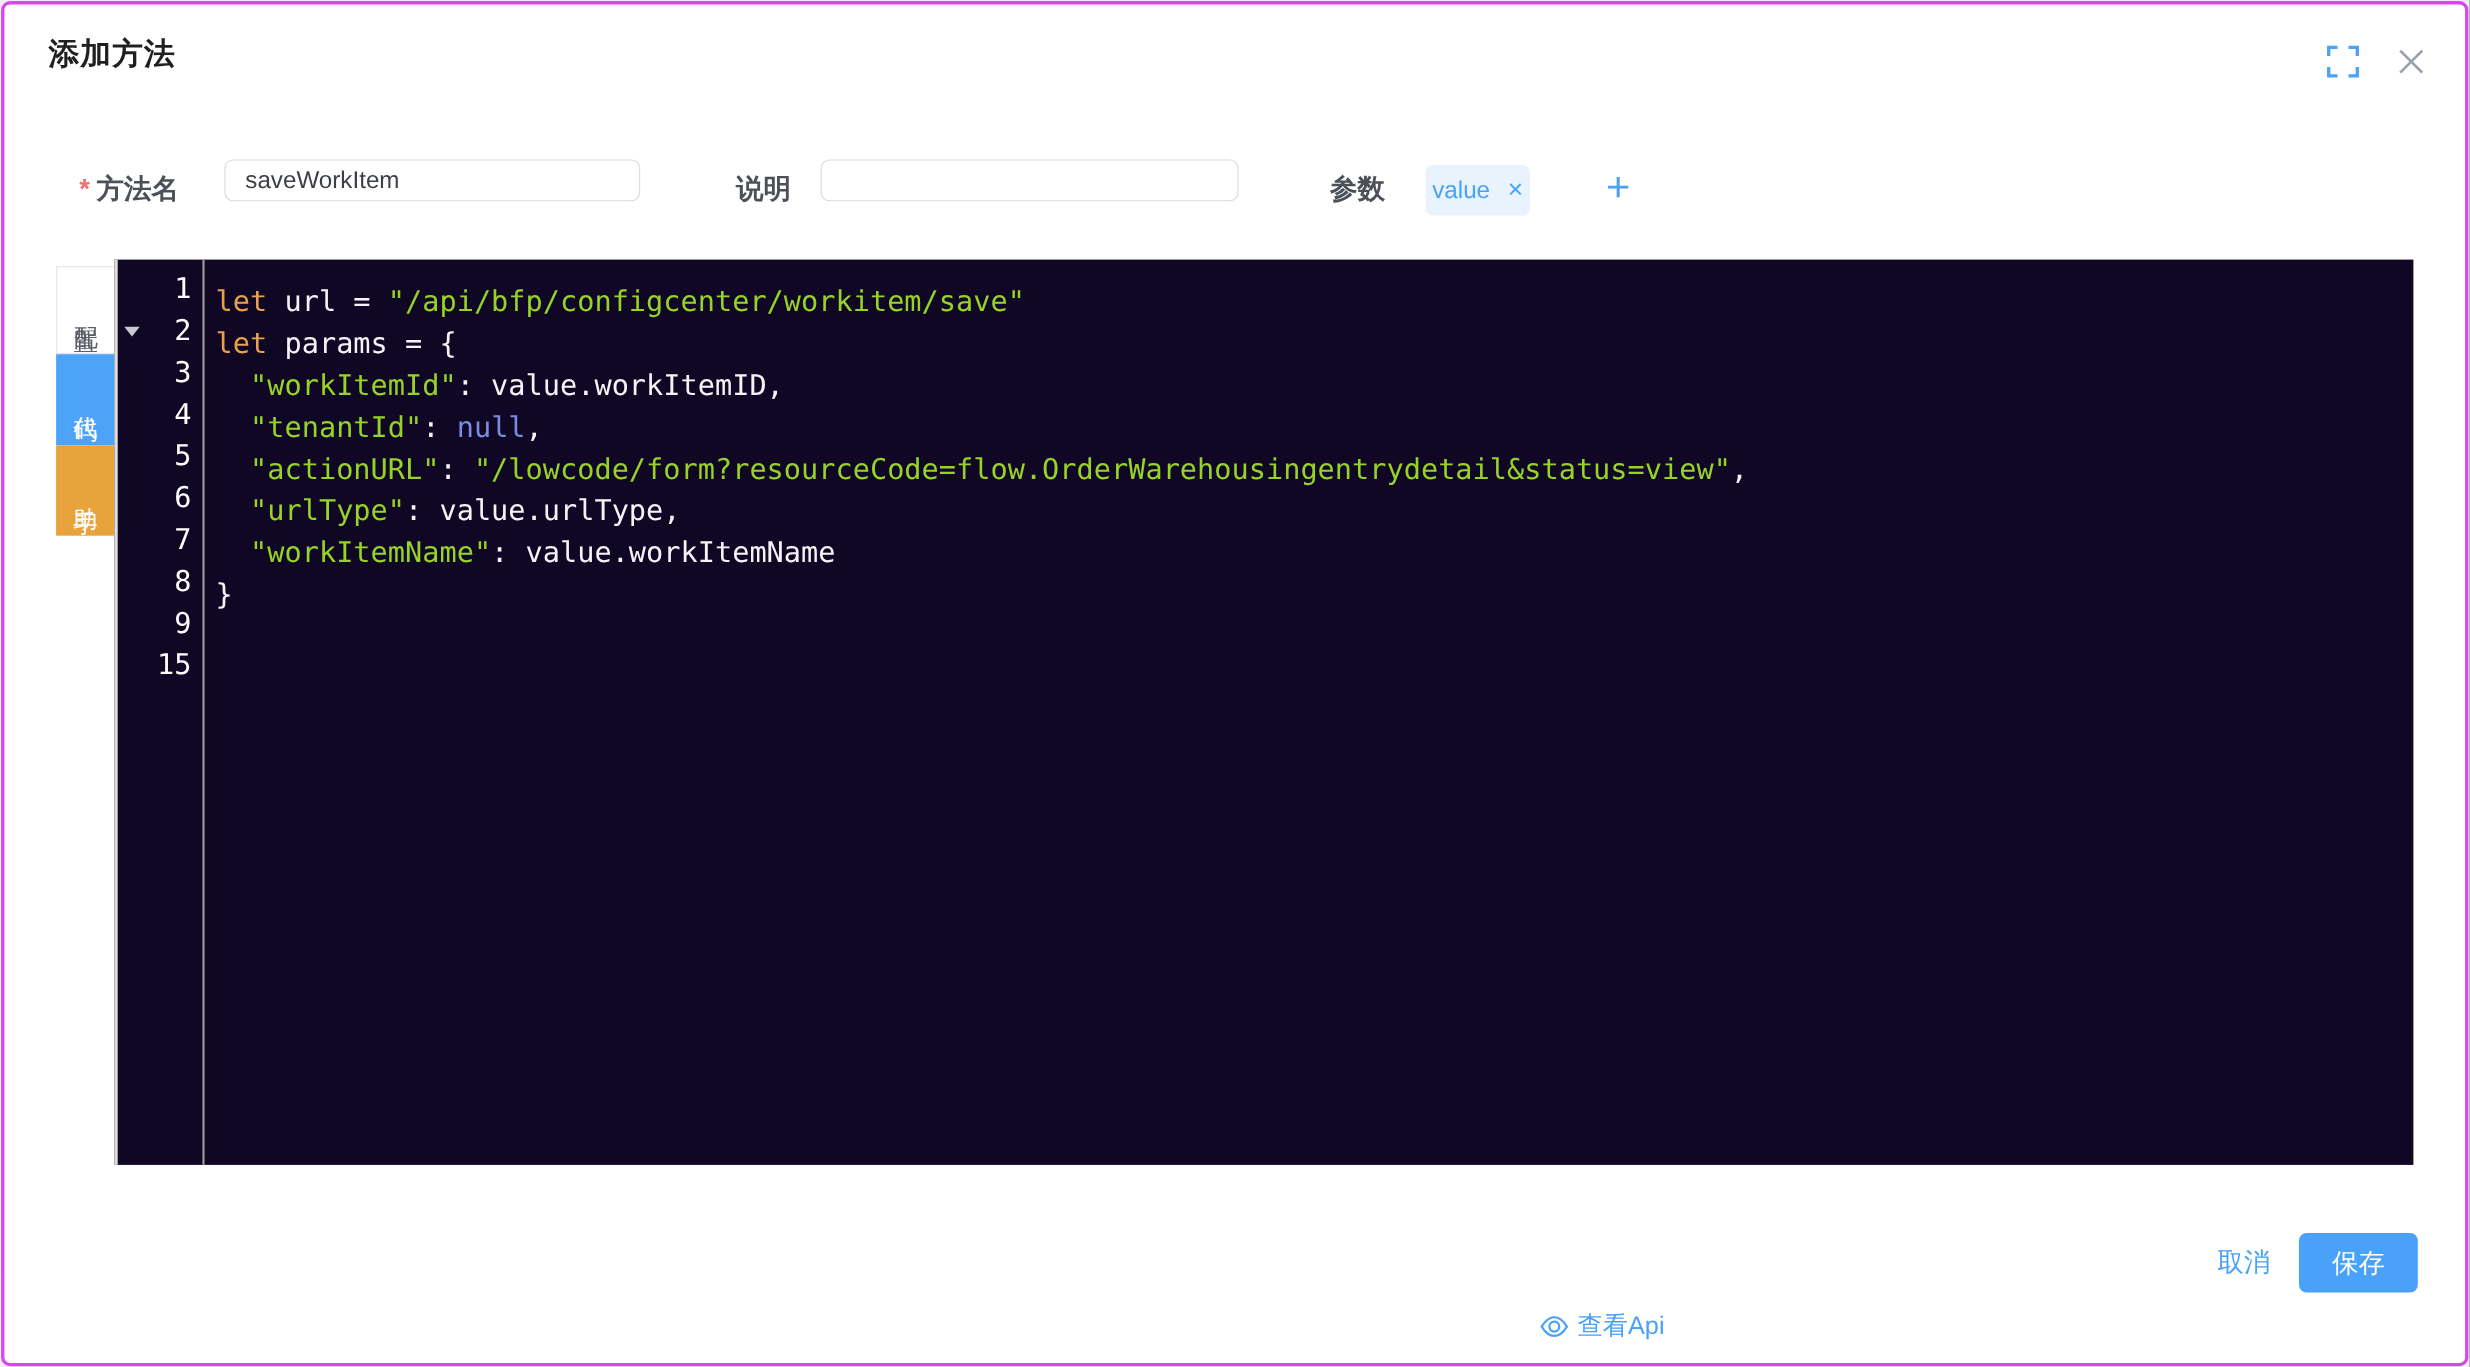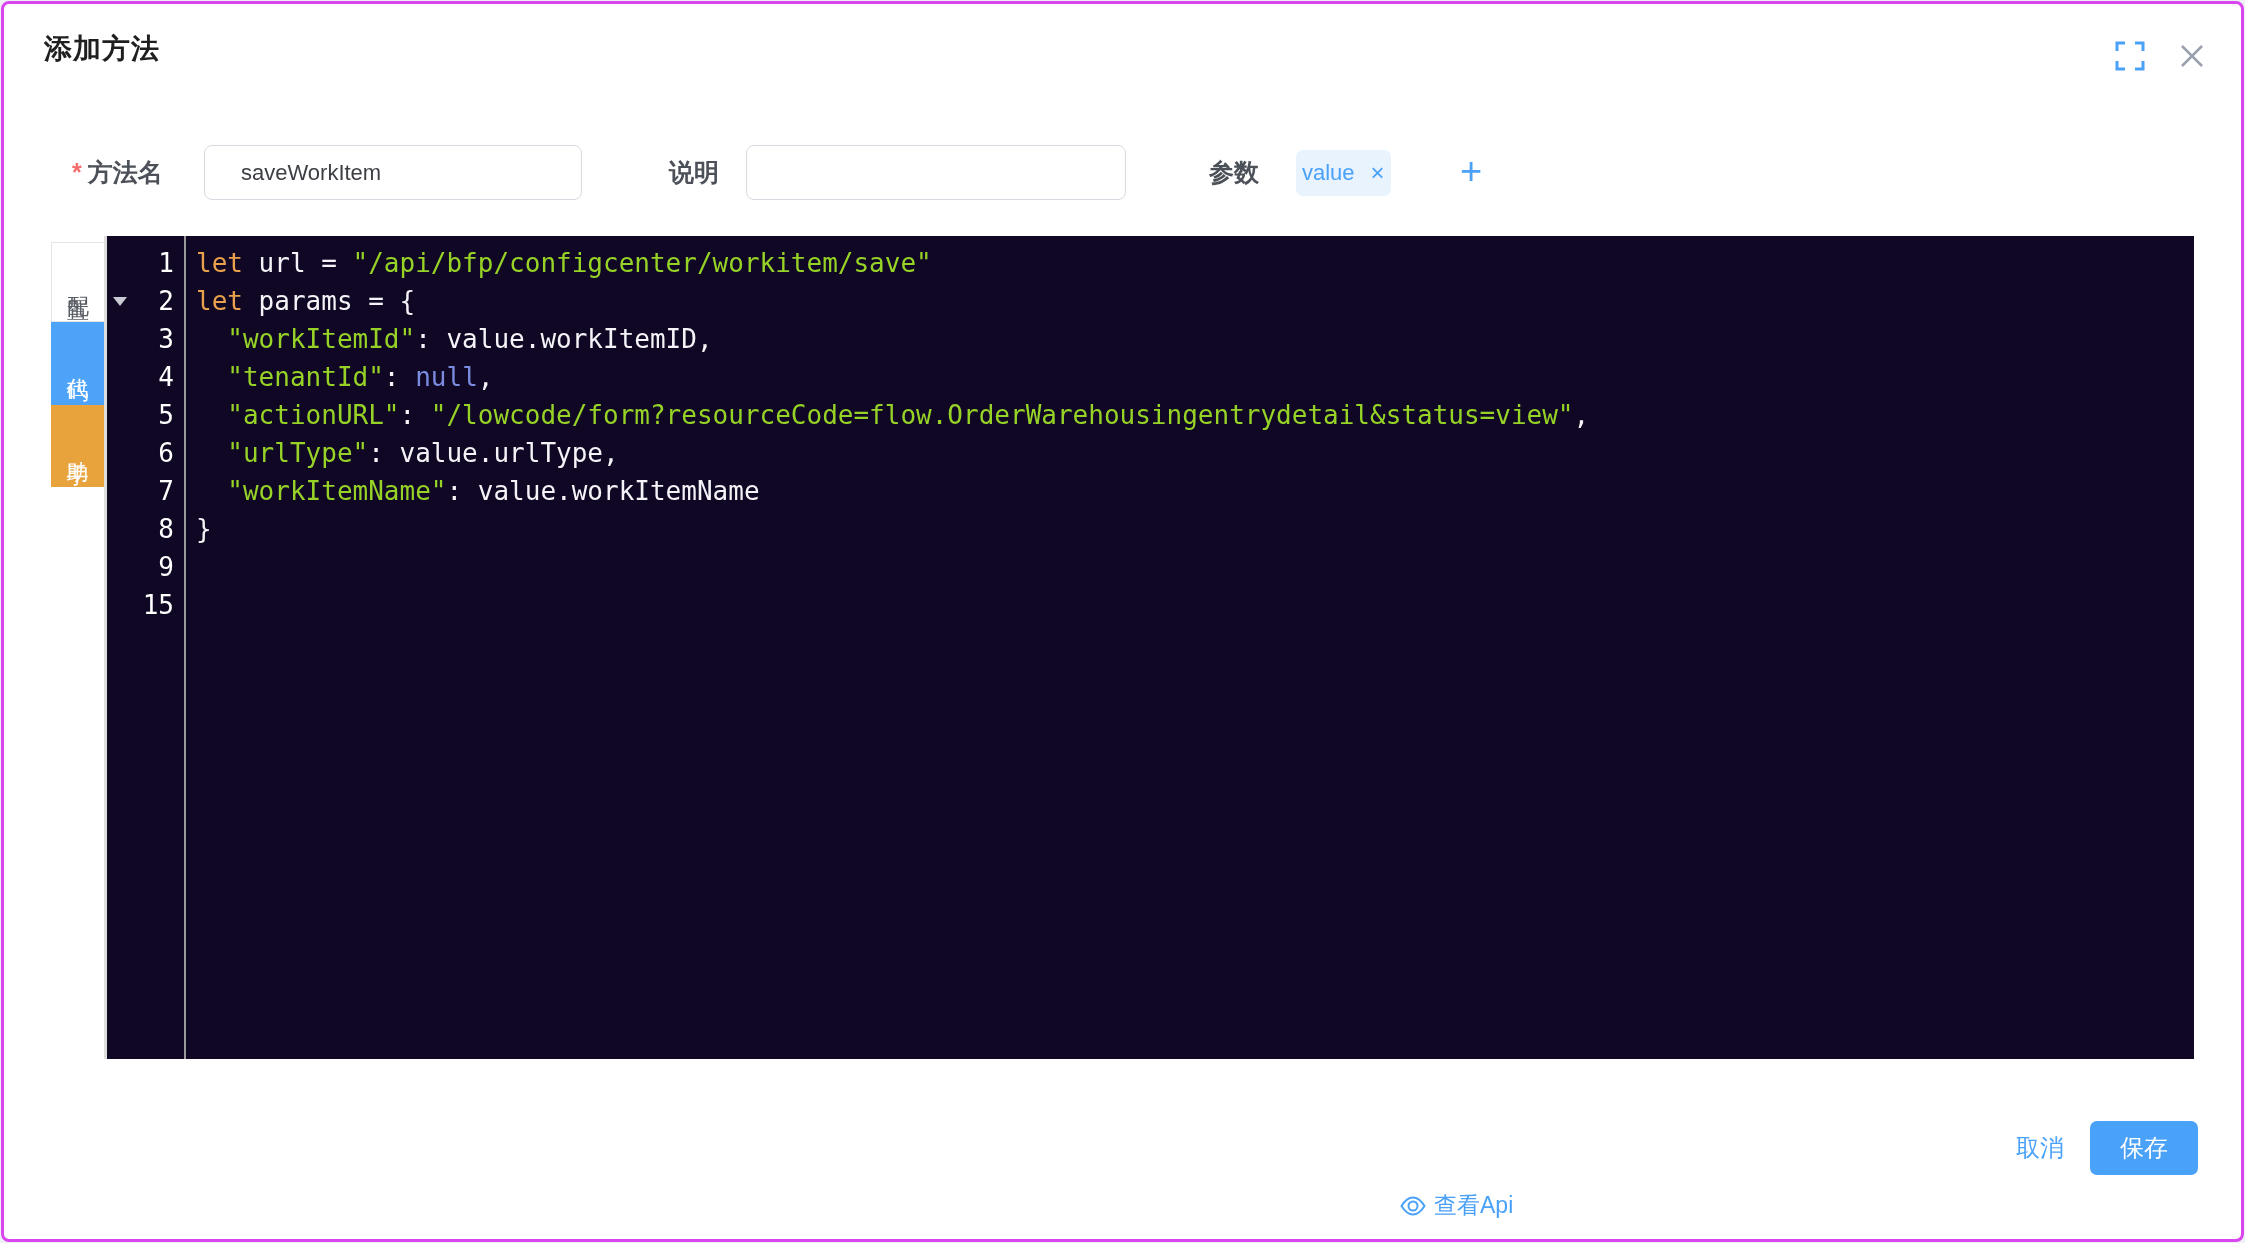--- a/index.html
+++ b/index.html
@@ -22,42 +22,42 @@
   .hdr-icon{position:absolute;top:36px;width:32px;height:32px;cursor:pointer;display:flex;align-items:center;justify-content:center;}
   .icon-full{left:2110px;}
   .icon-close{left:2172px;}
 
   
   .frm-label{position:absolute;top:141px;height:55px;line-height:55px;font-size:25px;color:#4c5058;font-weight:bold;}
   .req{color:#f56c6c;font-size:25px;margin-right:6px;}
   .lbl-method{left:68px;}
   .lbl-desc{left:665px;}
   .lbl-params{left:1205px;}
-  .frm-input{position:absolute;top:141px;height:55px;border:1px solid #d7dae1;border-radius:8px;font-size:22px;color:#3c3f44;padding:0 36px;outline:none;background:#fff;font-family:"Liberation Sans","DejaVu Sans",sans-serif;}
+  .frm-input{position:absolute;top:141px;height:38px;border:1px solid #d7dae1;border-radius:8px;font-size:22px;color:#3c3f44;padding:0 18px;outline:none;background:#fff;font-family:"Liberation Sans","DejaVu Sans",sans-serif;}
   .inp-method{left:200px;width:378px;}
   .inp-desc{left:742px;width:380px;}
   .param-tag{position:absolute;left:1292px;top:146px;height:46px;background:var(--tag-bg);border-radius:7px;display:flex;align-items:center;gap:16px;padding:0 6px;cursor:pointer;}
   .param-tag .tag-text{color:var(--blue);font-size:22px;}
   .param-tag .tag-x{color:var(--blue);font-size:24px;line-height:1;cursor:pointer;}
   .add-param{position:absolute;left:1448px;top:141px;height:55px;line-height:52px;color:var(--blue);font-size:38px;font-weight:300;cursor:pointer;padding:0 8px;}
 
   
   .tab-col{position:absolute;left:47px;top:238px;width:53px;}
   .etab{width:53px;display:flex;align-items:center;justify-content:center;cursor:pointer;}
   .etab span{writing-mode:vertical-rl;text-orientation:upright;font-size:22px;letter-spacing:3px;}
   .tab-config{height:80px;background:#fff;border:1px solid #e3e4e8;border-right:none;color:#5a5e66;}
   .tab-code{height:83px;background:var(--tab-code-bg);color:#fff;}
   .tab-assist{height:82px;background:var(--tab-assist-bg);color:#fff;}
 
   
   .editor{position:absolute;left:100px;top:232px;width:2090px;height:823px;background:var(--editor-bg);border-left:3px solid #dedede;display:flex;font-family:"DejaVu Sans Mono","Liberation Mono",monospace;}
   .gutter{position:relative;width:79px;flex:0 0 79px;border-right:2px solid #9a9a9a;padding:8px 10px 0 0;text-align:right;}
   .ln{height:38px;line-height:38px;font-size:26px;color:#ffffff;}
   .fold-arrow{position:absolute;left:6px;top:61px;width:0;height:0;border-left:7px solid transparent;border-right:7px solid transparent;border-top:9px solid #c9cad3;cursor:pointer;}
-  .code-pane{flex:1;padding:8px 0 0 10px;overflow:hidden;cursor:text;}
+  .code-pane{flex:1;padding:20px 0 0 10px;overflow:hidden;cursor:text;}
   .code-line{height:38px;line-height:38px;font-size:26px;white-space:pre;color:var(--plain);}
   .tok-kw{color:var(--kw);}
   .tok-str{color:var(--str);}
   .tok-atom{color:var(--atom);}
   .tok-plain{color:var(--plain);}
 
   
   .btn-cancel{position:absolute;right:177px;top:1117px;height:54px;line-height:54px;background:none;border:none;color:var(--blue);font-size:24px;cursor:pointer;font-family:inherit;}
   .btn-save{position:absolute;right:43px;top:1117px;width:108px;height:54px;background:var(--blue);border:none;border-radius:7px;color:#fff;font-size:24px;cursor:pointer;font-family:inherit;}
   .view-api{position:absolute;left:1396px;top:1186px;display:flex;align-items:center;gap:8px;color:var(--blue);font-size:23px;cursor:pointer;}

